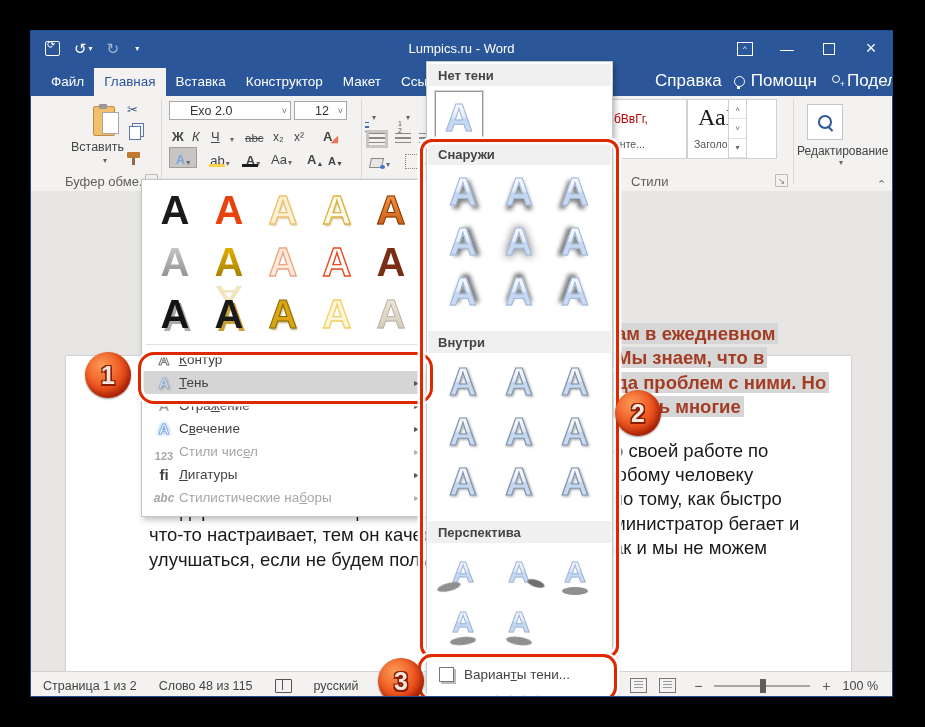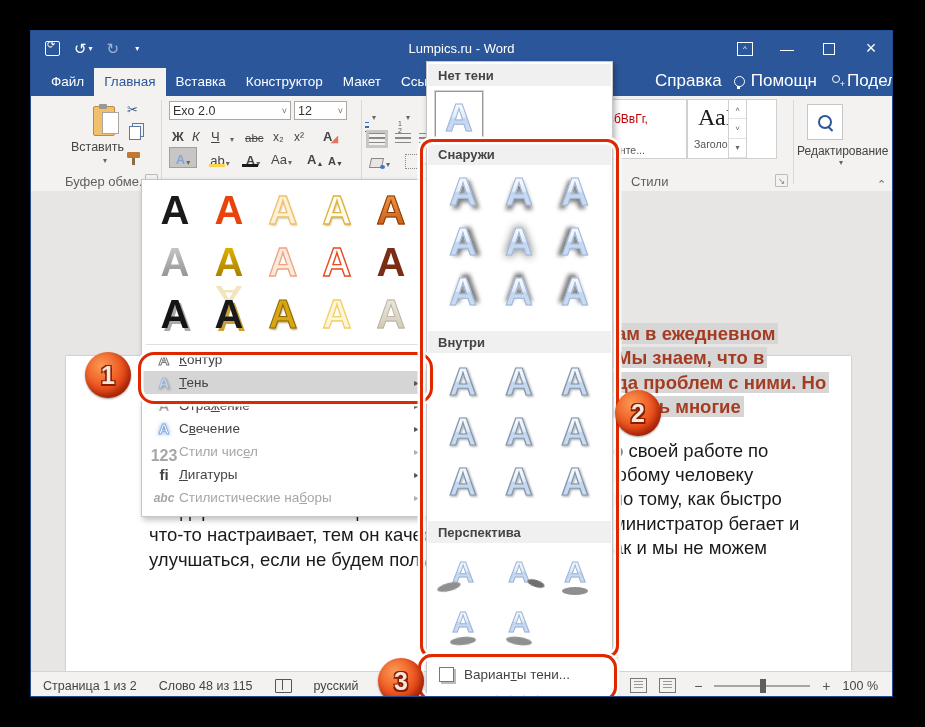--- a/index.html
+++ b/index.html
@@ -41,21 +41,21 @@
   .grouplabel{position:absolute;font-size:13px;color:#605e5c;}
   .launcher{position:absolute;font-size:9px;color:#8a8886;border:1px solid #bdbbb9;width:11px;height:11px;display:flex;align-items:center;justify-content:center;border-radius:1px;}
   .clipicon{position:absolute;left:62px;top:8px;width:26px;height:32px;}
   .clipicon .board{position:absolute;left:0;top:2px;width:20px;height:28px;background:#f2c06a;border:1px solid #b98d45;border-radius:2px;}
   .clipicon .clip{position:absolute;left:6px;top:0;width:8px;height:5px;background:#9a9896;border-radius:1px;}
   .clipicon .page{position:absolute;left:9px;top:8px;width:15px;height:20px;background:#fff;border:1px solid #a8a6a4;}
   .smallbtn{position:absolute;display:flex;align-items:center;justify-content:center;font-size:13px;color:#3b5a82;}
   .copyicon{width:10px;height:12px;border:1.3px solid #5b79a8;background:#fff;box-shadow:3px -3px 0 -1px #f3f2f1,3px -3px 0 0 #5b79a8;}
   .painticon{width:13px;height:6px;background:#c07a30;border-radius:1px;position:relative;}
   .painticon:after{content:"";position:absolute;left:5px;top:6px;width:3px;height:7px;background:#8a6a4a;}
-  .combo{position:absolute;height:19px;background:#fff;border:1px solid #aaa8a6;box-sizing:border-box;font-size:12.5px;color:#333;display:flex;align-items:center;padding-left:3px;}
+  .combo{position:absolute;height:19px;background:#fff;border:1px solid #aaa8a6;box-sizing:border-box;font-size:12.5px;color:#333;display:flex;align-items:center;padding-left:20px;}
   .combo .arr{position:absolute;right:3px;font-size:9px;color:#666;}
   .fbtn{position:absolute;height:20px;display:flex;align-items:end;justify-content:center;font-size:13px;color:#444;padding:0 2px;}
   .fbtn b{font-weight:700;}
   .underbar{position:absolute;height:3px;width:16px;bottom:1px;left:50%;transform:translateX(-50%);}
   .pressed{background:#c8c6c4;border:1px solid #a19f9d;box-sizing:border-box;}
   .caret{font-size:8px;color:#666;margin-left:1px;}
   .licon{width:16px;height:12px;background:repeating-linear-gradient(#8a8886 0 1.5px,transparent 1.5px 4.5px);}
   .licon.sel{outline:3px solid #c8c6c4;}
   .dots3{position:absolute;left:-6px;top:0;width:4px;height:12px;background:repeating-linear-gradient(#3f6bb5 0 1.5px,transparent 1.5px 4.5px);}
   .bucketicon{width:16px;height:13px;position:relative;}
@@ -105,21 +105,21 @@
   .mitem.dis{color:#a6a6a6;}
   .mitem .ic{width:30px;text-align:center;flex:0 0 30px;font-weight:700;}
   .mitem .lab{flex:1;}
   .mitem .lab u{text-decoration:underline;}
   .mitem .sub{font-size:10px;color:#555;}
   .mitem.dis .sub{color:#b0b0b0;}
   .ic-outline{color:transparent;-webkit-text-stroke:1px #777;font-size:15px;}
   .ic-shadow{color:#cfe0f3;-webkit-text-stroke:.8px #9fb6d8;font-size:15px;filter:drop-shadow(1px 1px 1px #999);}
   .ic-reflection{background:linear-gradient(180deg,#8a8a8a 55%,#d5d5d5);-webkit-background-clip:text;background-clip:text;color:#999;-webkit-text-fill-color:transparent;font-size:15px;}
   .ic-glow{color:#fff;-webkit-text-stroke:.8px #7aa7e0;font-size:15px;filter:drop-shadow(0 0 2px #7aa7e0);}
-  .ic-numbers{font-size:16px;font-weight:400;margin-top:8px;}
+  .ic-numbers{font-size:11px;font-weight:400;margin-top:8px;}
   .ic-lig{font-size:15px;font-weight:400;}
   .ic-abc{font-size:12px;font-style:italic;font-weight:400;}
   
   #shpanel{position:absolute;left:395px;top:30px;width:187px;height:637px;background:#fff;border:1px solid #c6c6c6;box-shadow:2px 3px 6px rgba(0,0,0,.3);z-index:11;box-sizing:border-box;}
   .shhead{position:absolute;left:1px;right:1px;height:22px;background:#f0f0f0;color:#444;font-size:13px;font-weight:700;display:flex;align-items:center;padding-left:10px;box-sizing:border-box;}
   .sa{font-weight:700;font-size:38px;line-height:1;background:linear-gradient(180deg,#f2f7fd 25%,#dfeafa 48%,#c3d7f0 52%,#cfdff5 100%);-webkit-background-clip:text;background-clip:text;color:#c9dcf5;-webkit-text-fill-color:transparent;-webkit-text-stroke:1px #9fb6d8;}
   #noshadow-thumb{position:absolute;left:8px;top:29px;width:46px;height:52px;border:1px solid #9a9896;outline:1px solid #d5d3d1;display:flex;align-items:center;justify-content:center;}
   .shgrid{position:absolute;left:8px;width:170px;display:grid;grid-template-columns:repeat(3,56px);grid-auto-rows:50px;}
   .shcell{display:flex;align-items:center;justify-content:center;position:relative;}
   #grid-outer .v1 .sa{filter:drop-shadow(3px 3px 2px rgba(90,90,90,.8));}
@@ -327,21 +327,21 @@
           <span class="bucketicon"></span>
           <span class="caret">▾</span>
         </div>
       <div class="fbtn" style="left:372px;top:53px;">
           <span class="borderico"></span>
           <span class="caret">▾</span>
         </div>
 
       <div class="stylebox" style="left:558px;width:96px;">
         <div style="position:absolute;left:16px;top:12px;font-size:12px;color:#c00000;white-space:nowrap;">БбВвГг,</div>
-        <div style="position:absolute;left:24px;top:44px;font-size:10.5px;color:#555;">инте...</div>
+        <div style="position:absolute;left:24px;top:38px;font-size:10.5px;color:#555;">инте...</div>
       </div>
       <div class="stylebox" style="left:656px;width:88px;">
         <div style="position:absolute;left:10px;top:4px;font-size:24px;font-family:'Liberation Serif',serif;color:#1a1a1a;">АаБ</div>
         <div style="position:absolute;left:6px;top:38px;font-size:10.5px;color:#555;">Заголово...</div>
       </div>
       <div class="scrollcol">
         <div>˄</div>
         <div>˅</div>
         <div>▾</div>
       </div>

